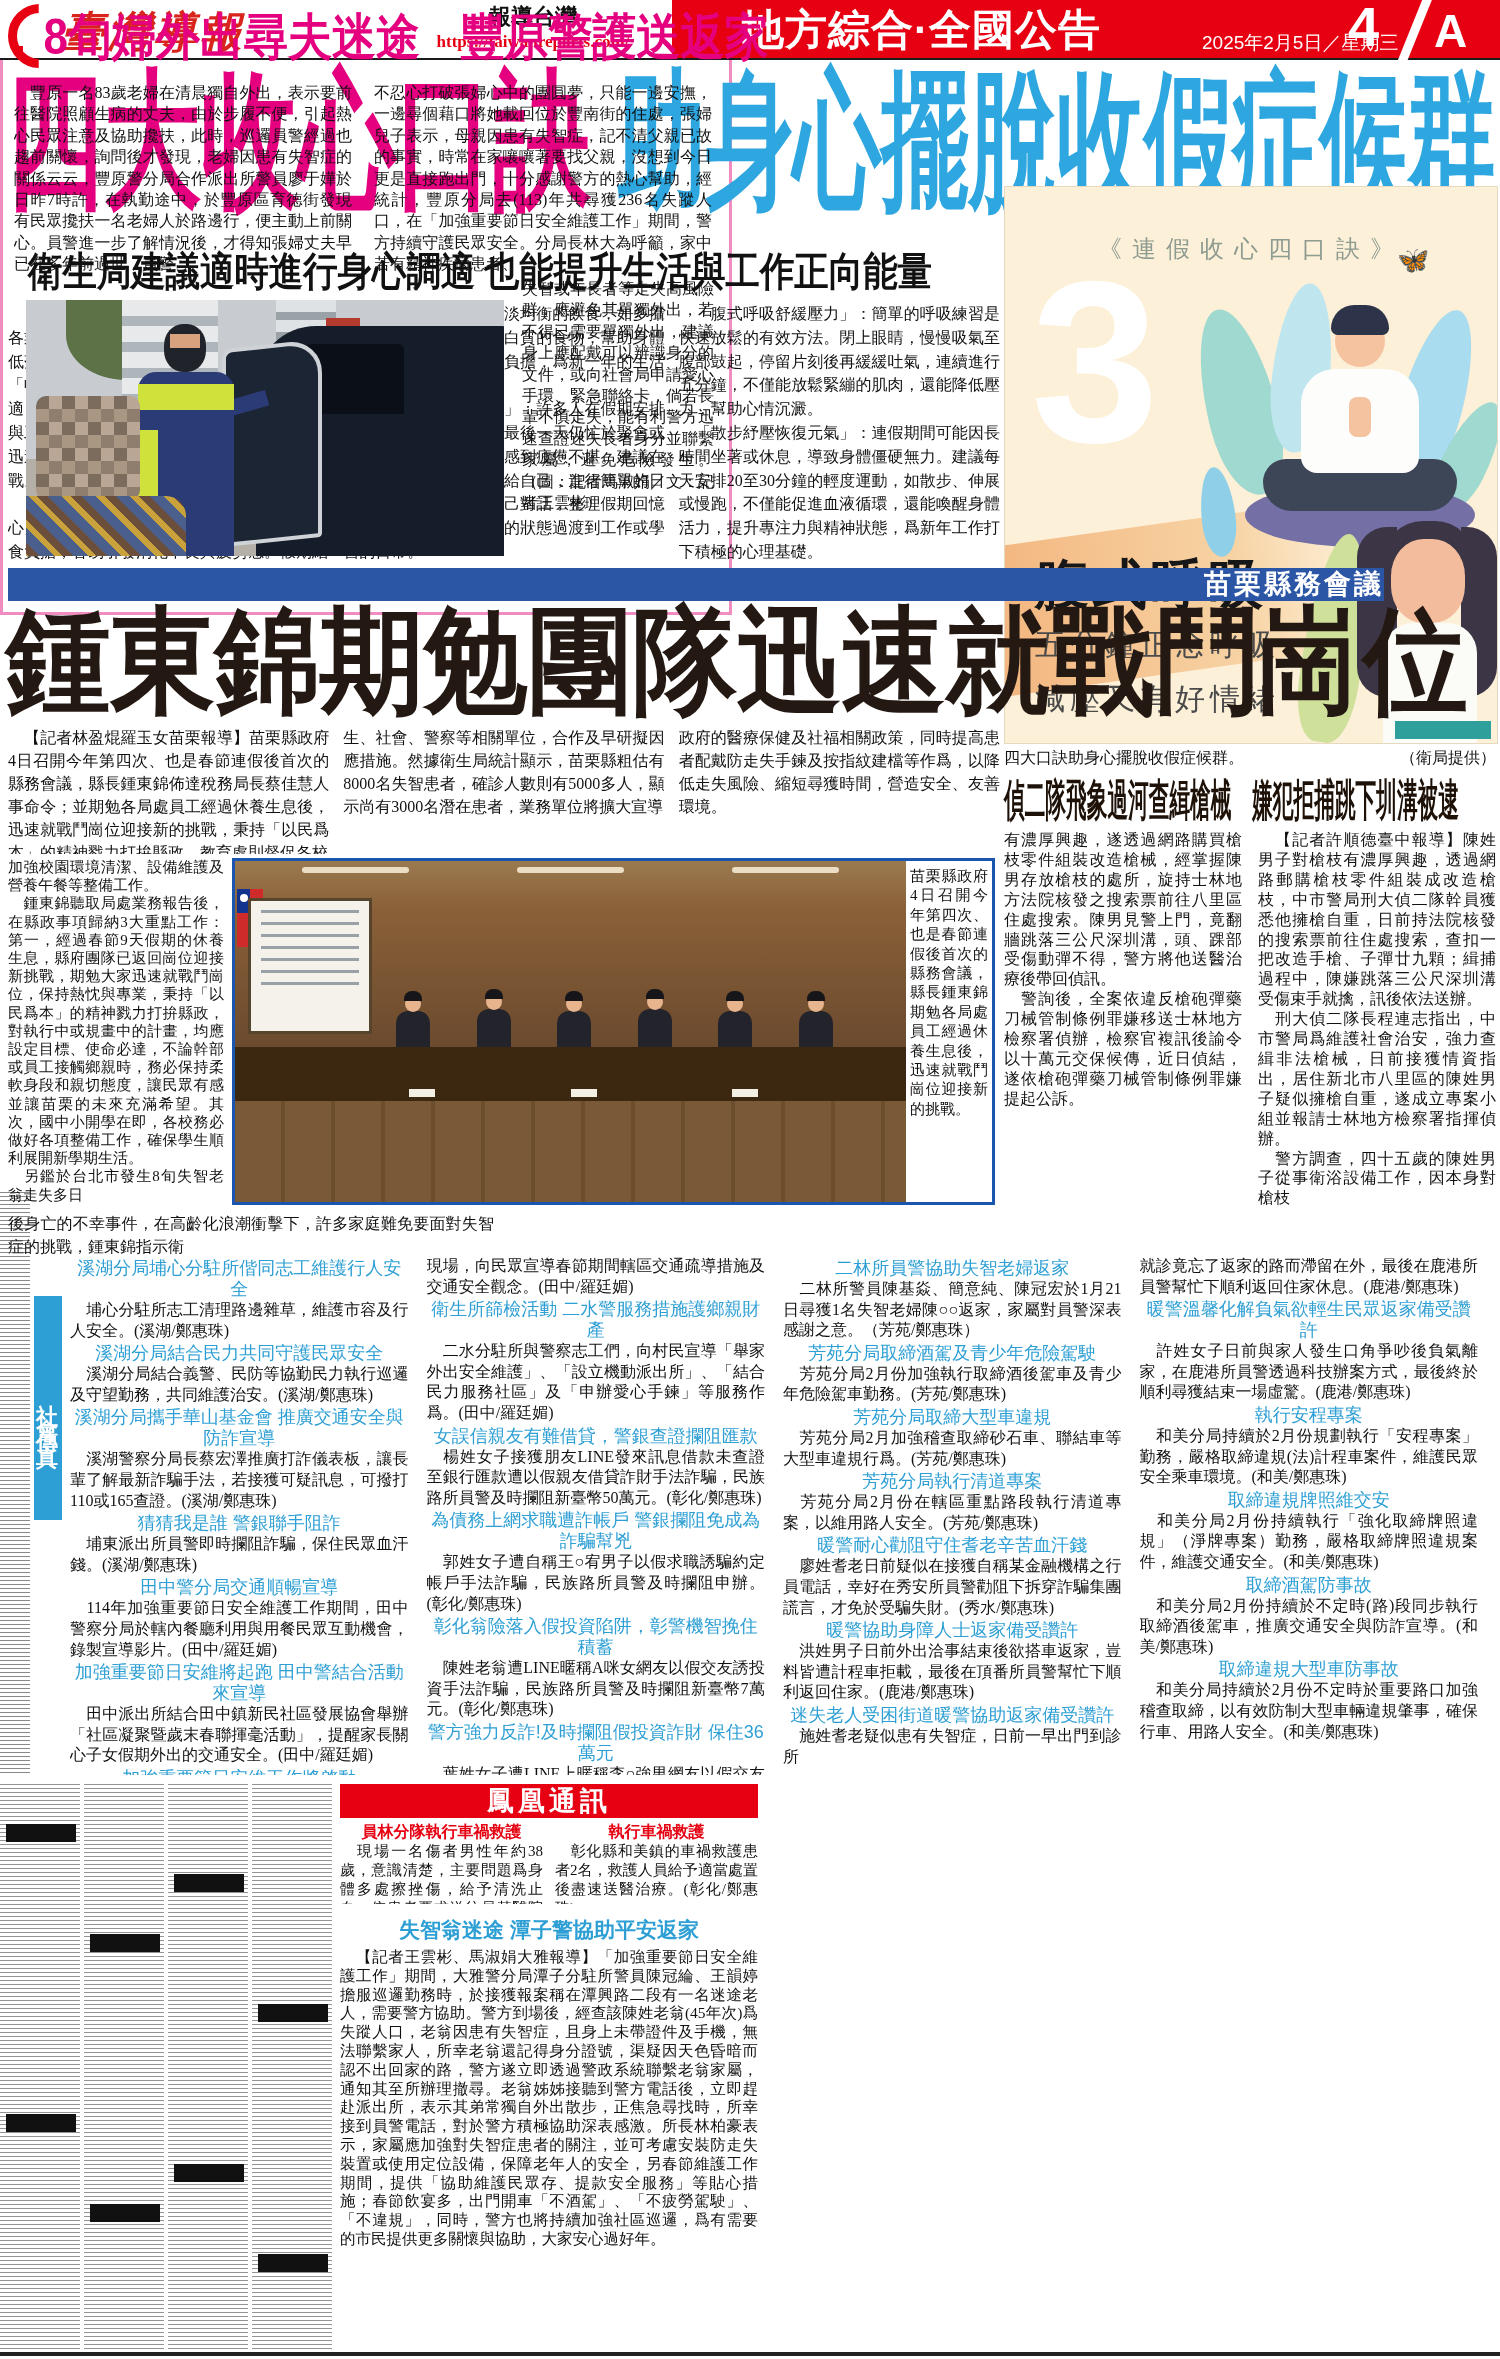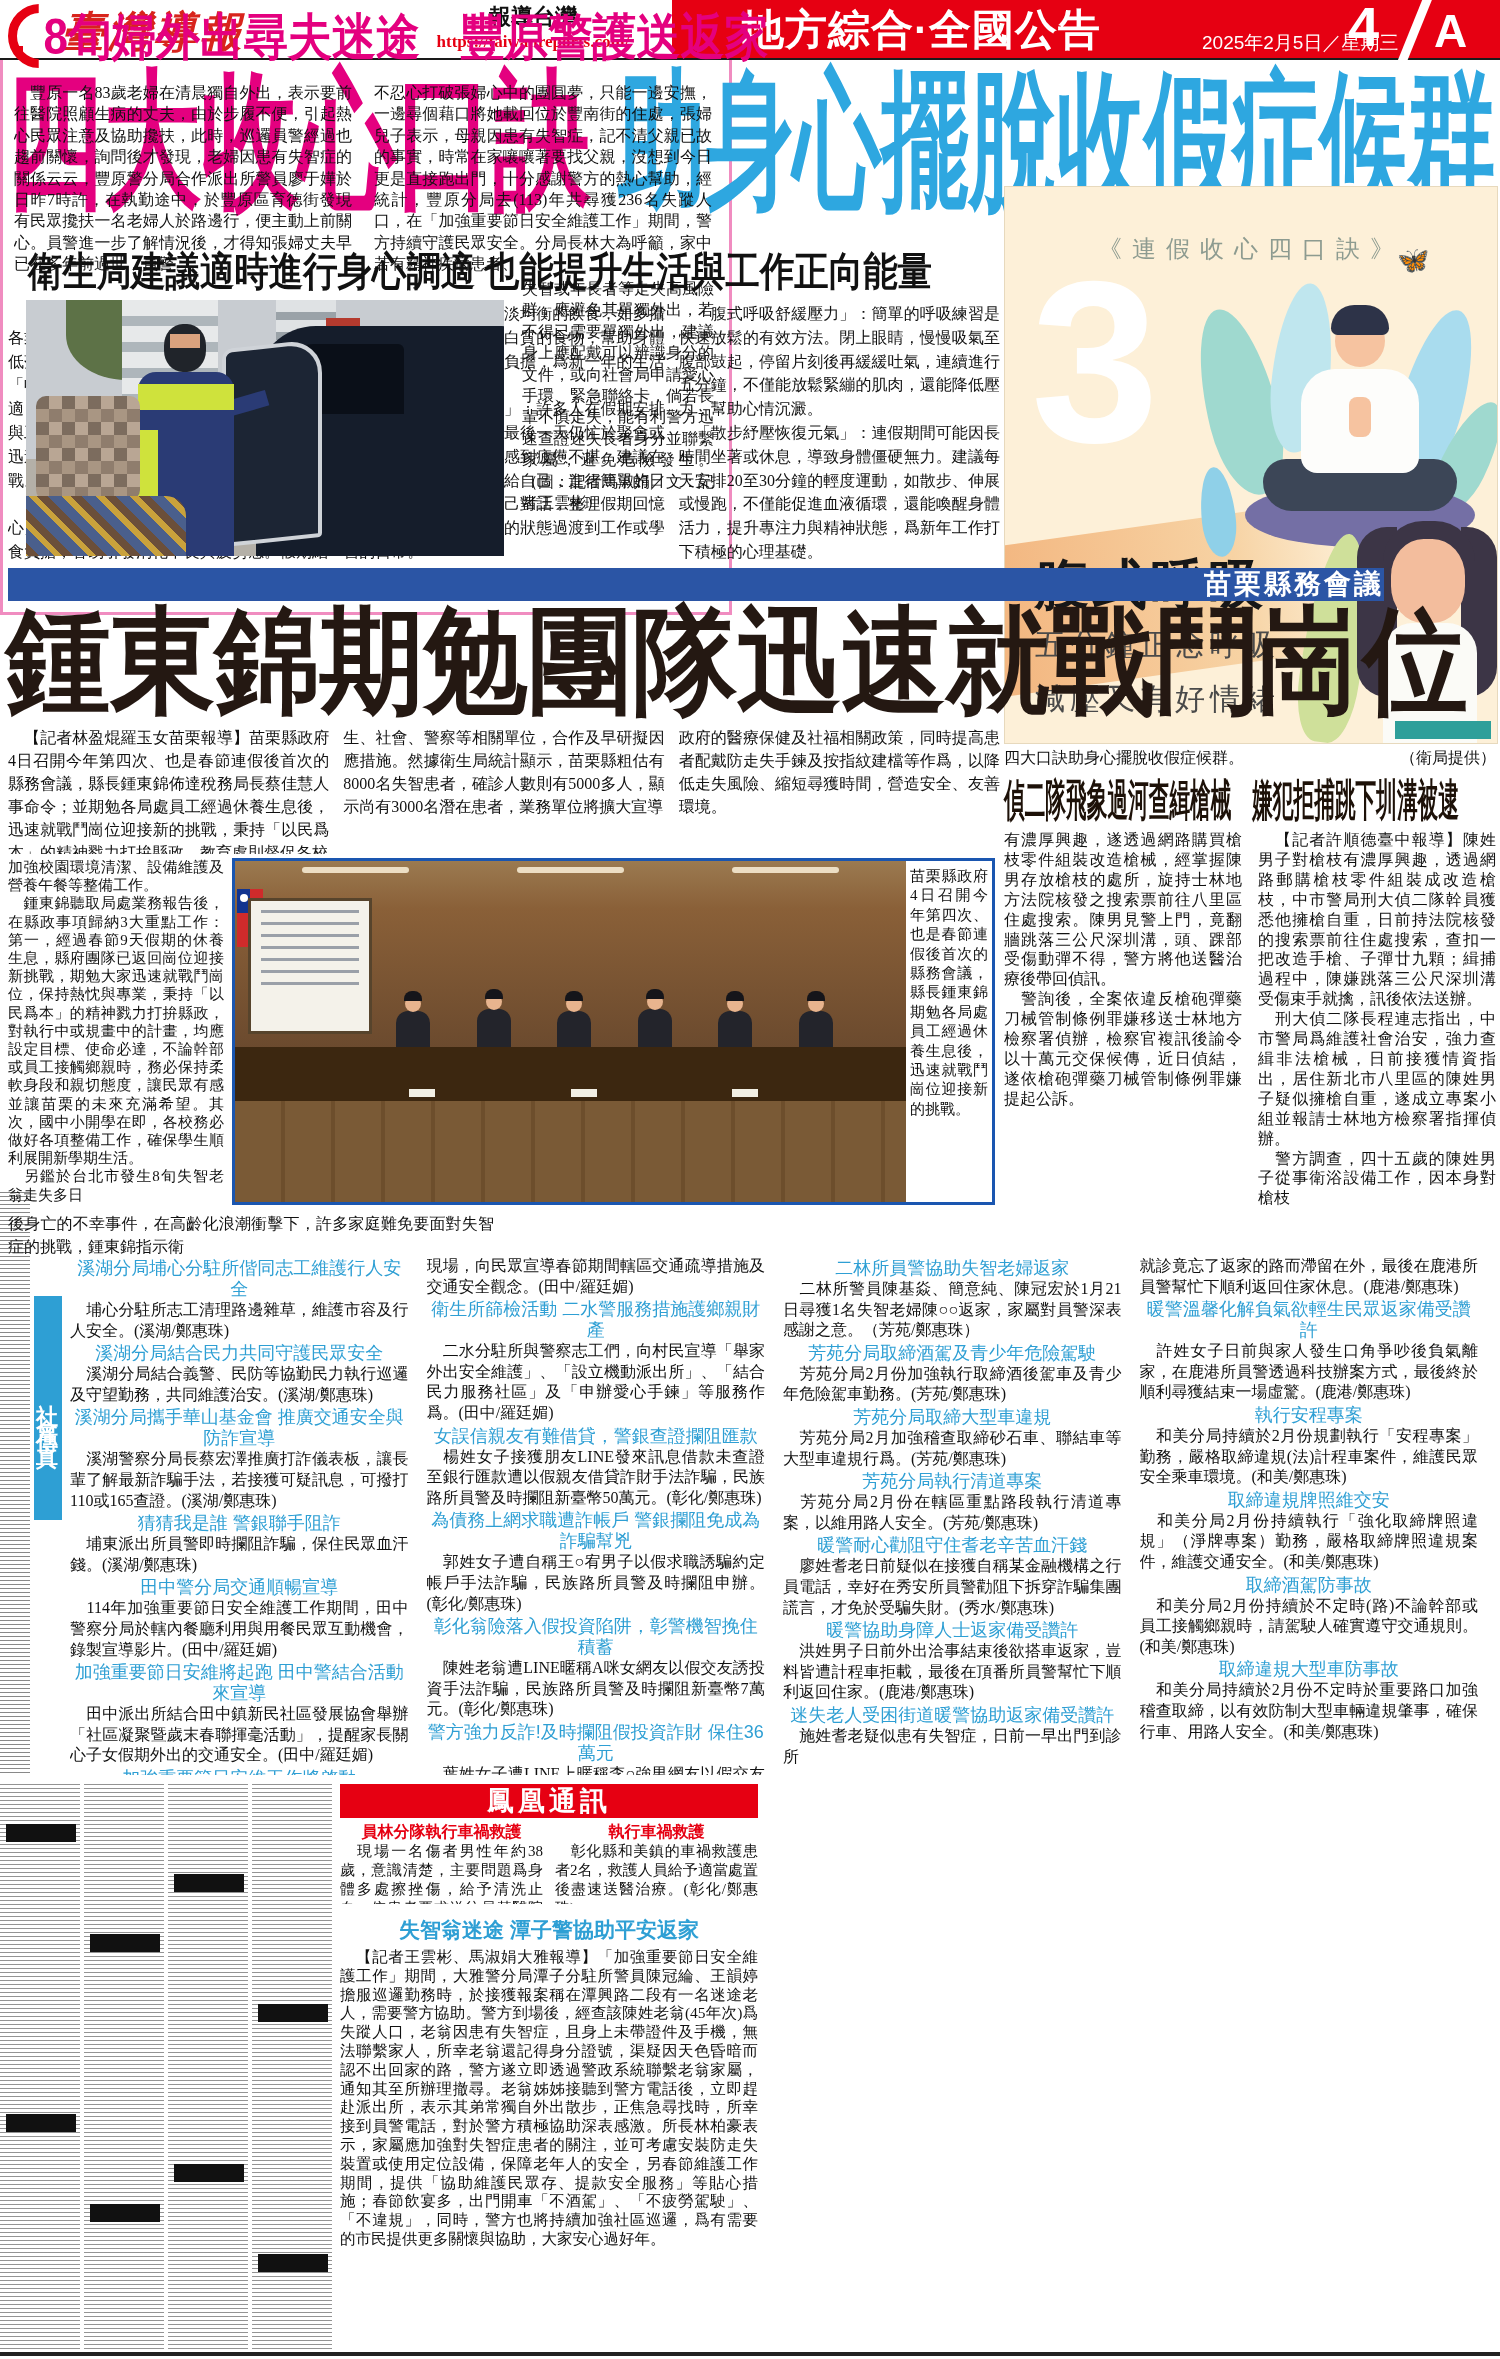--- a/index.html
+++ b/index.html
@@ -375,21 +375,21 @@
       </div>
       <div class="bcol">
         <div class="bb">就診竟忘了返家的路而滯留在外，最後在鹿港所員警幫忙下順利返回住家休息。(鹿港/鄭惠珠)</div>
         <div class="bh">暖警溫馨化解負氣欲輕生民眾返家備受讚許</div>
         <div class="bb">　許姓女子日前與家人發生口角爭吵後負氣離家，在鹿港所員警透過科技辦案方式，最後終於順利尋獲結束一場虛驚。(鹿港/鄭惠珠)</div>
         <div class="bh">執行安程專案</div>
         <div class="bb">　和美分局持續於2月份規劃執行「安程專案」勤務，嚴格取締違規(法)計程車案件，維護民眾安全乘車環境。(和美/鄭惠珠)</div>
         <div class="bh">取締違規牌照維交安</div>
         <div class="bb">　和美分局2月份持續執行「強化取締牌照違規」（淨牌專案）勤務，嚴格取締牌照違規案件，維護交通安全。(和美/鄭惠珠)</div>
         <div class="bh">取締酒駕防事故</div>
-        <div class="bb">　和美分局2月份持續於不定時(路)不論幹部或員工接觸鄉親時，請駕駛人確實遵守交通規則。(和美/鄭惠珠)</div>
+        <div class="bb">　和美分局2月份持續於不定時(路)段同步執行取締酒後駕車，推廣交通安全與防詐宣導。(和美/鄭惠珠)</div>
         <div class="bh">取締違規大型車防事故</div>
         <div class="bb">　和美分局持續於2月份不定時於重要路口加強稽查取締，以有效防制大型車輛違規肇事，確保行車、用路人安全。(和美/鄭惠珠)</div>
       </div>
     </div>
 
   <div id="clsfd-strip" class="abs clsfd"></div>
   <div id="clsfd-block" class="abs">
     <div class="cls-head" style="left:6px;top:40px;width:70px;height:18px;"></div>
     <div class="cls-head" style="left:90px;top:150px;width:70px;height:18px;"></div>
     <div class="cls-head" style="left:174px;top:90px;width:70px;height:18px;"></div>

